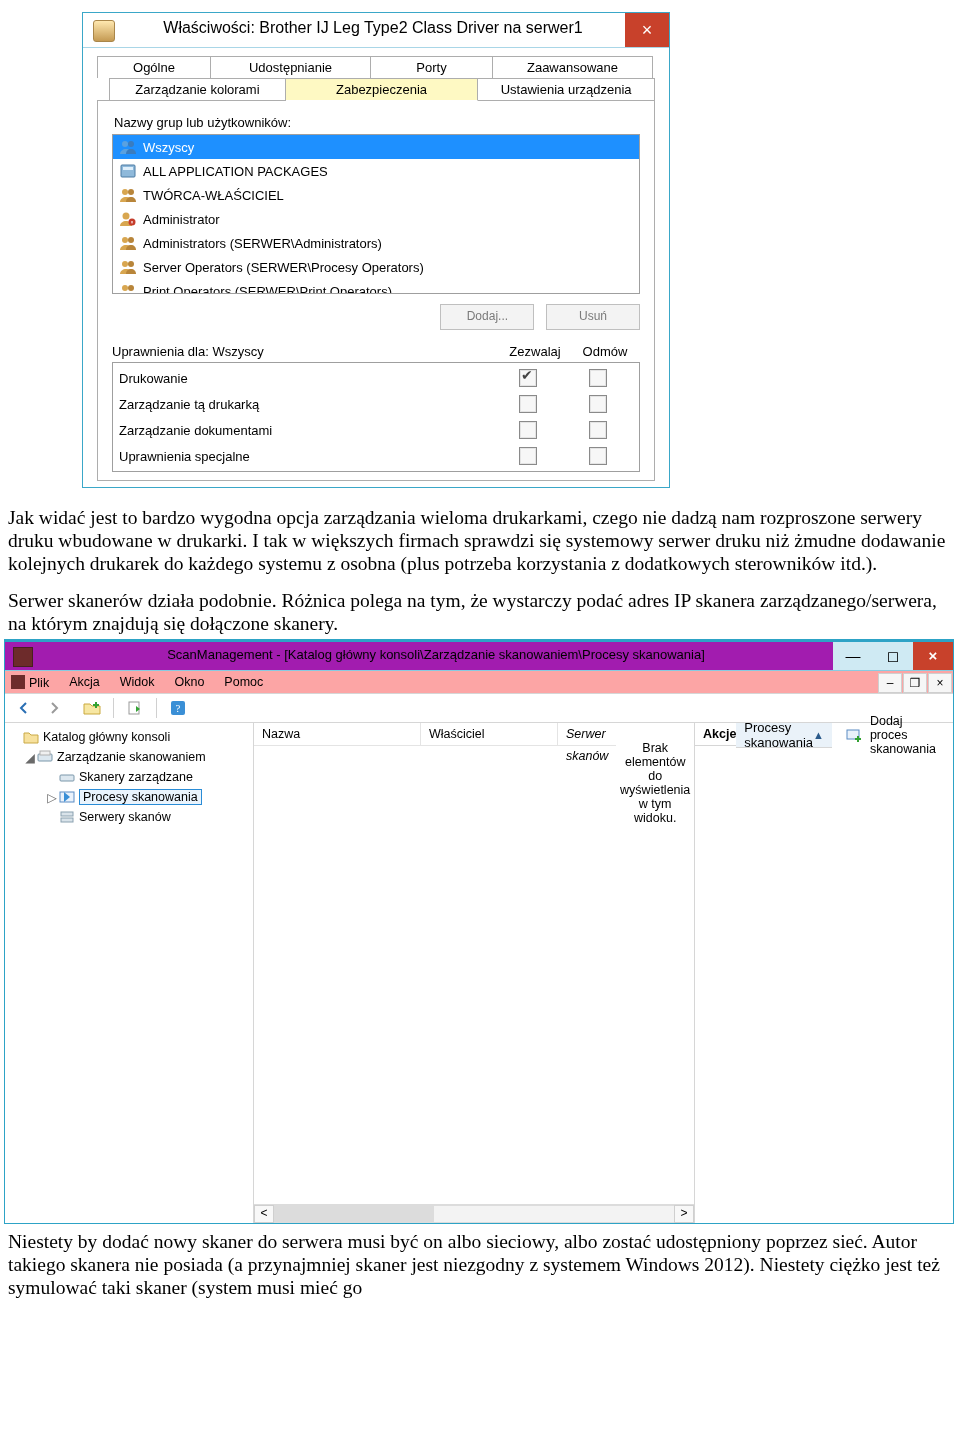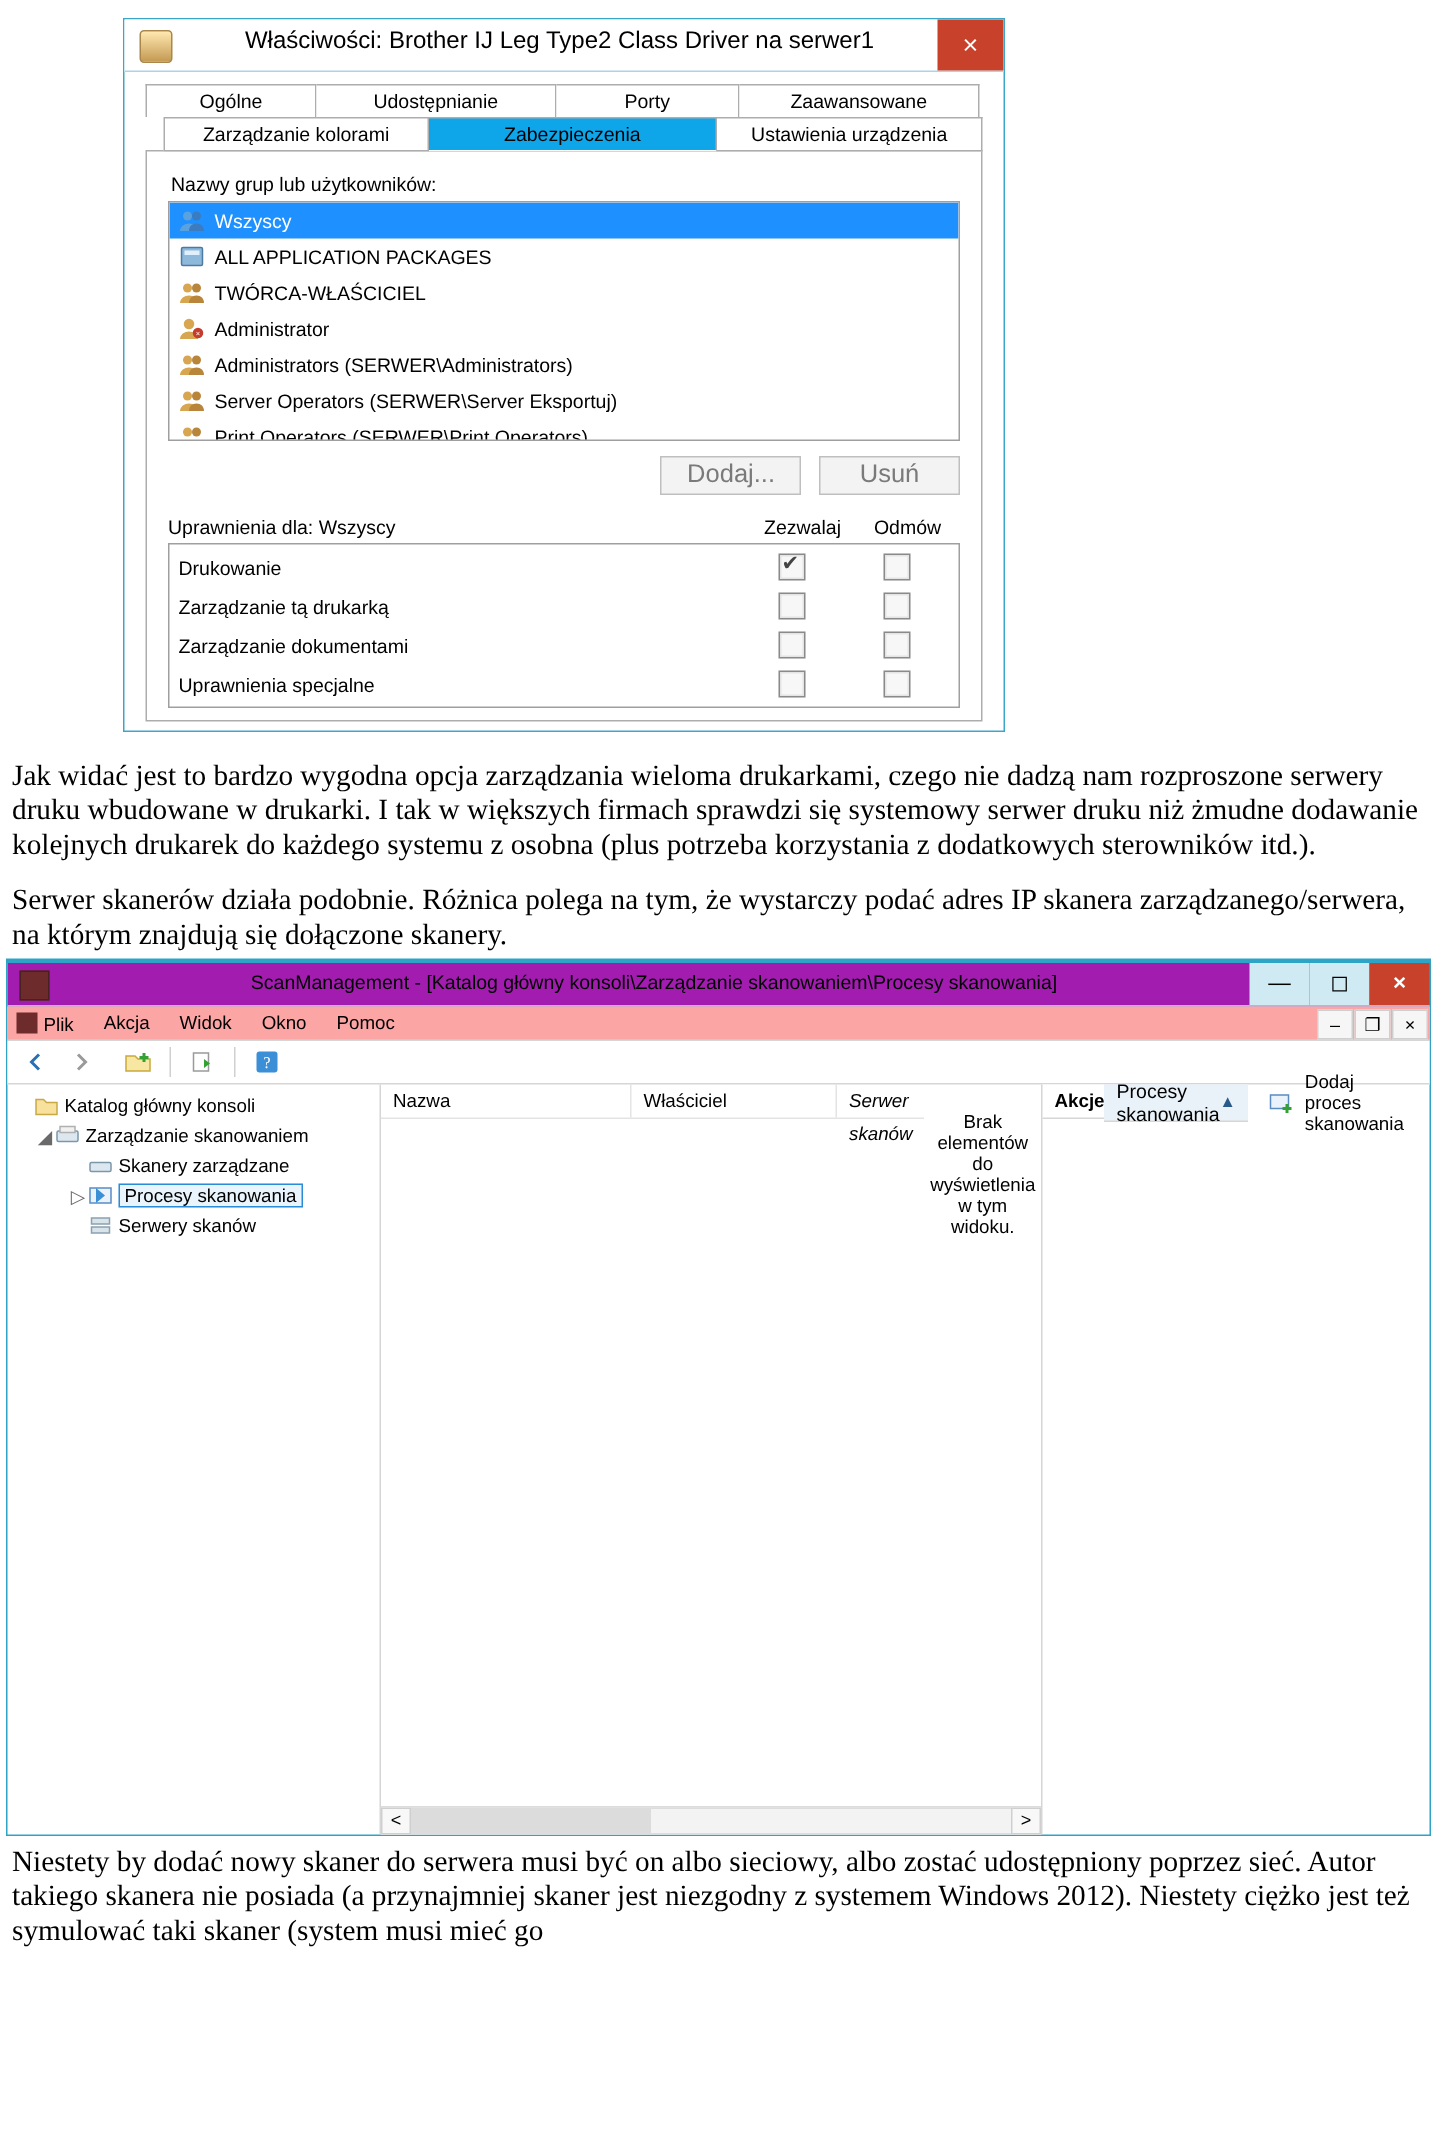--- a/index.html
+++ b/index.html
@@ -64,21 +64,21 @@
     box-sizing: border-box;
   }
   .tab-row.top .tab { border-bottom: none; }
   .tab-row.top .t1 { width: 114px; }
   .tab-row.top .t2 { width: 160px; border-left: none; }
   .tab-row.top .t3 { width: 122px; border-left: none; }
   .tab-row.top .t4 { width: 160px; border-left: none; }
   .tab-row.bot .t5 { width: 180px; margin-left: 12px; }
   .tab-row.bot .t6 { width: 196px; border-left: none; }
   .tab-row.bot .t7 { width: 180px; border-left: none; }
-  .tab.active { background: #0ea5e9; position: relative; z-index: 2; border-bottom: 1px solid #fff; }
+  .tab.active { background: #fef9c3; position: relative; z-index: 2; border-bottom: 1px solid #fff; }
   .tab-panel {
     border: 1px solid #adadad;
     border-top: 1px solid #adadad;
     margin-top: -1px;
     padding: 12px 14px 8px 14px;
   }
   .lbl { margin: 2px 0 4px 2px; }
 
   .listbox {
     border: 1px solid #9f9f9f;
@@ -101,21 +101,21 @@
   .wbtn {
     display: inline-block;
     border: 1px solid #bfbfbf;
     background: #f3f3f3;
     color: #7a7a7a;
     width: 92px;
     height: 24px;
     line-height: 22px;
     text-align: center;
     margin-left: 8px;
-    font-size: 17px;
+    font-size: 12px;
     cursor: pointer;
   }
 
   .perm-head { display: flex; margin: 8px 0 3px 0; }
   .perm-head .ph1 { flex: 1; }
   .perm-head .ph2, .perm-head .ph3 { width: 70px; text-align: center; }
   .perm-box {
     border: 1px solid #9f9f9f;
     padding: 2px 0;
   }
@@ -373,21 +373,21 @@
             </div>
             <div class="lrow">
               <span class="ic">
                 <svg viewBox="0 0 18 18">
                     <circle cx="6" cy="6" r="3" fill="#d8a650"></circle>
                     <circle cx="12" cy="6" r="3" fill="#b8853a"></circle>
                     <path d="M1 16c0-3 3-5 6-5s6 2 6 5z" fill="#d8a650"></path>
                     <path d="M7 16c0-3 2-5 5-5s5 2 5 5z" fill="#b8853a"></path>
                   </svg>
               </span>
-              <span>Server Operators (SERWER\Server Eksportuj)</span>
+              <span>Server Operators (SERWER\Procesy Operators)</span>
             </div>
             <div class="lrow">
               <span class="ic">
                 <svg viewBox="0 0 18 18">
                     <circle cx="6" cy="6" r="3" fill="#d8a650"></circle>
                     <circle cx="12" cy="6" r="3" fill="#b8853a"></circle>
                     <path d="M1 16c0-3 3-5 6-5s6 2 6 5z" fill="#d8a650"></path>
                     <path d="M7 16c0-3 2-5 5-5s5 2 5 5z" fill="#b8853a"></path>
                   </svg>
               </span>

